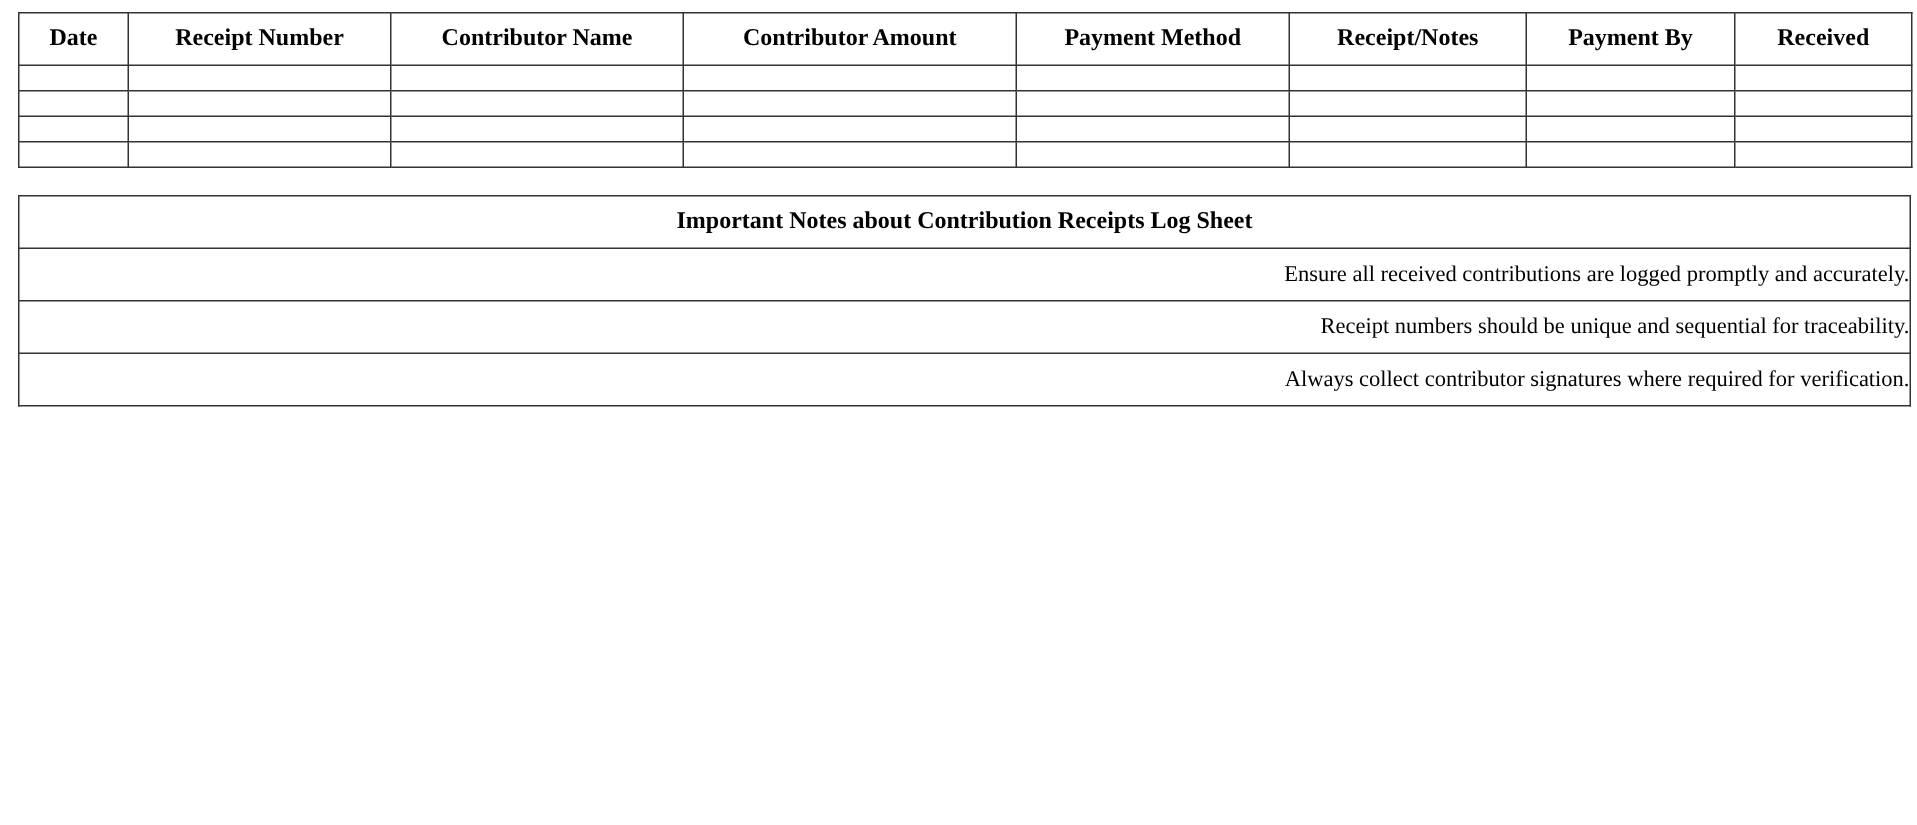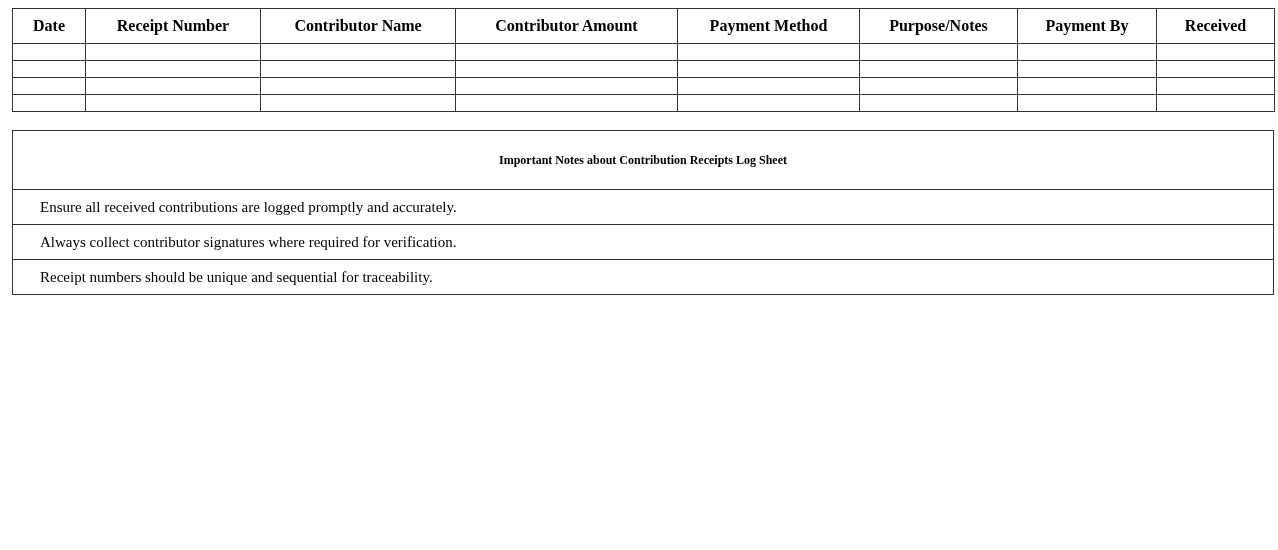--- a/index.html
+++ b/index.html
@@ -3,22 +3,22 @@
 <meta charset="utf-8">
 <style>
   html, body { margin:0; padding:0; background:#fff; }
   body { width:1278px; height:550px; font-family:"Liberation Serif", serif; color:#000; position:relative; }
   table { border-collapse:collapse; position:absolute; left:12px; width:1262px; table-layout:fixed; }
   td, th { border:1px solid #333; }
   #log { top:8px; }
   #log th { height:34px; font-size:16px; font-weight:bold; text-align:center; padding:0; }
   #log td { height:16px; padding:0; }
   #notes { top:130px; }
-  #notes th { height:34px; font-size:12px; font-weight:bold; text-align:center; padding:12px; }
-  #notes td { height:34px; font-size:15px; padding:0 27px; text-align:left; }
+  #notes th { height:34px; font-size:16px; font-weight:bold; text-align:center; padding:0; }
+  #notes td { height:34px; font-size:15px; padding:0 0; text-align:right; }
 </style>
 </head>
 <body>
 
 <table id="log">
   <colgroup>
     <col style="width:73px">
       <col style="width:175px">
       <col style="width:195px">
       <col style="width:222px">
@@ -27,21 +27,21 @@
       <col style="width:139px">
       <col style="width:118px">
   </colgroup>
   <thead>
     <tr>
       <th>Date</th>
       <th>Receipt Number</th>
       <th>Contributor Name</th>
       <th>Contributor Amount</th>
       <th>Payment Method</th>
-      <th>Purpose/Notes</th>
+      <th>Receipt/Notes</th>
       <th>Payment By</th>
       <th>Received</th>
     </tr>
   </thead>
   <tbody>
     <tr>
       <td></td>
       <td></td>
       <td></td>
       <td></td>
@@ -87,19 +87,19 @@
   <thead>
     <tr>
       <th>Important Notes about Contribution Receipts Log Sheet</th>
     </tr>
   </thead>
   <tbody>
     <tr>
         <td>Ensure all received contributions are logged promptly and accurately.</td>
       </tr>
     <tr>
-        <td>Always collect contributor signatures where required for verification.</td>
+        <td>Receipt numbers should be unique and sequential for traceability.</td>
       </tr>
     <tr>
-        <td>Receipt numbers should be unique and sequential for traceability.</td>
+        <td>Always collect contributor signatures where required for verification.</td>
       </tr>
   </tbody>
 </table>
 
 </body></html>

